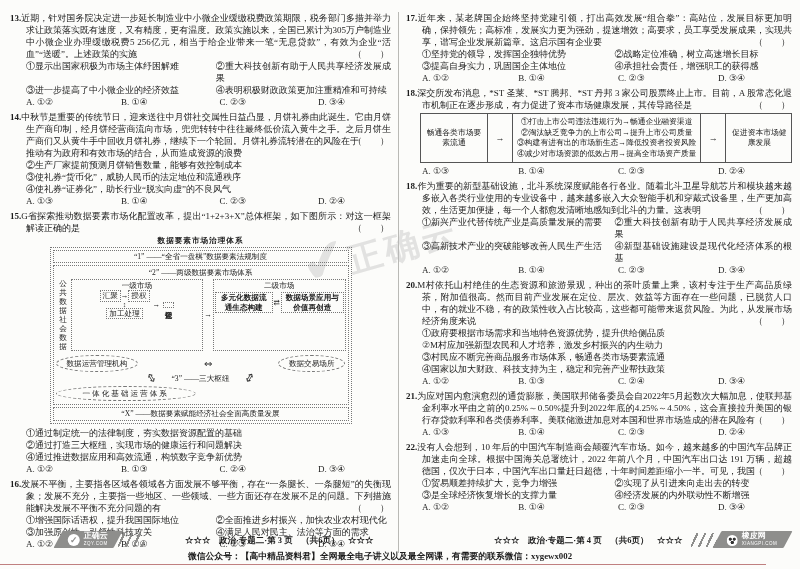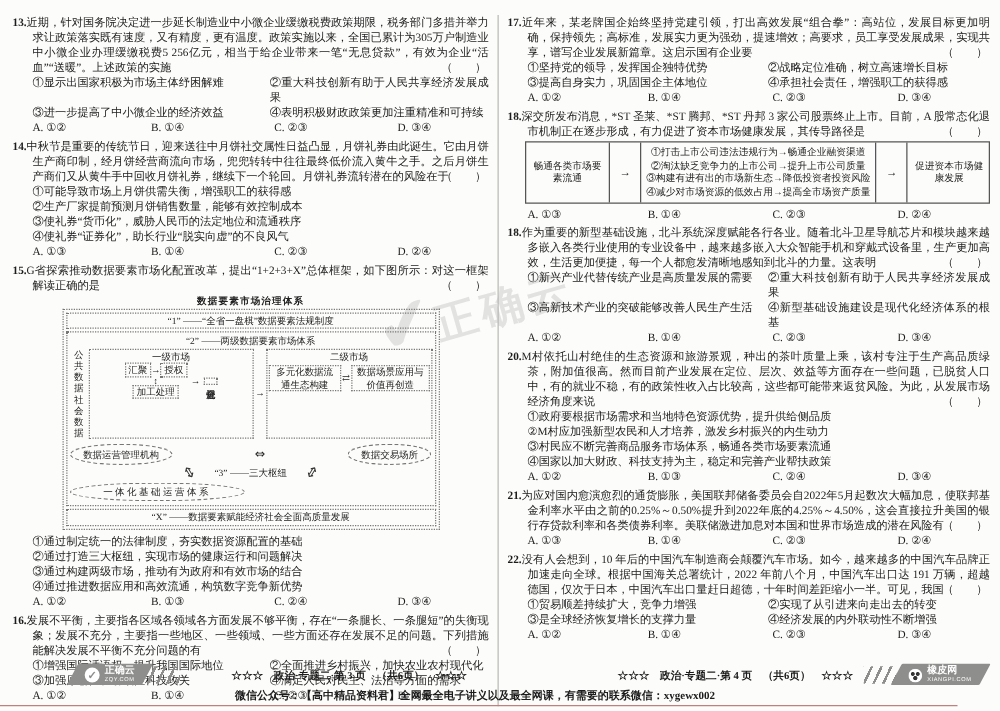--- a/index.html
+++ b/index.html
@@ -24,21 +24,21 @@
   .dg-box{border:1px dotted #777;}
   .dg-row1{padding:1px;margin-bottom:2px;}
   .dg-main{padding:2px 2px 3px;}
   .dg-markets{display:flex;align-items:stretch;margin-top:1px;}
   .dg-leftlabel{width:15px;flex:none;display:flex;align-items:center;line-height:9px;word-break:break-all;text-align:center;}
   .dg-m1,.dg-m2{padding:1px;flex:1;}
   .dg-m1in{display:flex;align-items:center;gap:2px;justify-content:center;}
   .dg-sbox{border:1px dotted #777;padding:0 2px;display:inline-block;}
   .dg-vert{writing-mode:vertical-rl;text-orientation:upright;padding:2px 0;line-height:9px;}
   .dg-arrow{align-self:center;flex:none;padding:0 1px;}
-  .dg-m2in{display:flex;align-items:center;justify-content:center;gap:1px;margin-top:2px;}
+  .dg-m2in{display:flex;align-items:center;justify-content:center;gap:1px;margin-top:2px;font-weight:bold;}
   .dg-updown{line-height:6px;font-size:7px;}
   .dg-ellrow{display:flex;align-items:center;justify-content:space-between;gap:20px;margin-top:4px;}
   .ellipse{border:1px dashed #777;border-radius:50%;padding:3px 10px;display:inline-block;}
   .ellipse.wide{padding:2px 26px;letter-spacing:2px;}
   .dg-l3row{display:flex;align-items:center;justify-content:center;gap:14px;margin-top:2px;}
   .dg-tilt{font-size:12px;font-family:"DejaVu Sans",sans-serif;display:inline-block;color:#333;}
   .dg-tilt-l{transform:rotate(-32deg);}
   .dg-tilt-r{transform:rotate(32deg);}
   .dg-rowX{padding:1px;margin-top:2px;}
   .dg-dbl{font-family:"DejaVu Sans",sans-serif;font-size:10px;}
@@ -99,21 +99,21 @@
           <span>A. ①②</span>
           <span>B. ①④</span>
           <span>C. ②③</span>
           <span>D. ③④</span>
         </div>
       </div>
 
       <div class="q">
         <div class="stem"><span class="qnum">14.</span><span>中秋节是重要的传统节日，迎来送往中月饼社交属性日益凸显，月饼礼券由此诞生。它由月饼生产商印制，经月饼经营商流向市场，兜兜转转中往往最终低价流入黄牛之手。之后月饼生产商们又从黄牛手中回收月饼礼券，继续下一个轮回。月饼礼券流转潜在的风险在于</span><span class="paren">（　　）</span></div>
         <div class="opts1">
-          <div>①可能导致市场上月饼供需失衡，增强职工的获得感</div>
+          <div>推动有为政府和有效市场的结合，从而造成资源的浪费</div>
           <div>②生产厂家提前预测月饼销售数量，能够有效控制成本</div>
           <div>③使礼券“货币化”，威胁人民币的法定地位和流通秩序</div>
           <div>④使礼券“证券化”，助长行业“脱实向虚”的不良风气</div>
         </div>
         <div class="answers">
           <span>A. ①③</span>
           <span>B. ①④</span>
           <span>C. ②③</span>
           <span>D. ②④</span>
         </div>
@@ -166,21 +166,20 @@
                 <span class="ellipse wide">一体化基础运营体系</span>
               </div>
             </div>
             <div class="dg-box dg-rowX">“X” ——数据要素赋能经济社会全面高质量发展</div>
           </div>
         </div>
 
         <div class="opts1">
           <div>①通过制定统一的法律制度，夯实数据资源配置的基础</div>
           <div>②通过打造三大枢纽，实现市场的健康运行和问题解决</div>
-          <div>③通过构建两级市场，推动有为政府和有效市场的结合</div>
           <div>④通过推进数据应用和高效流通，构筑数字竞争新优势</div>
         </div>
         <div class="answers">
           <span>A. ①②</span>
           <span>B. ①③</span>
           <span>C. ②④</span>
           <span>D. ③④</span>
         </div>
       </div>
 

